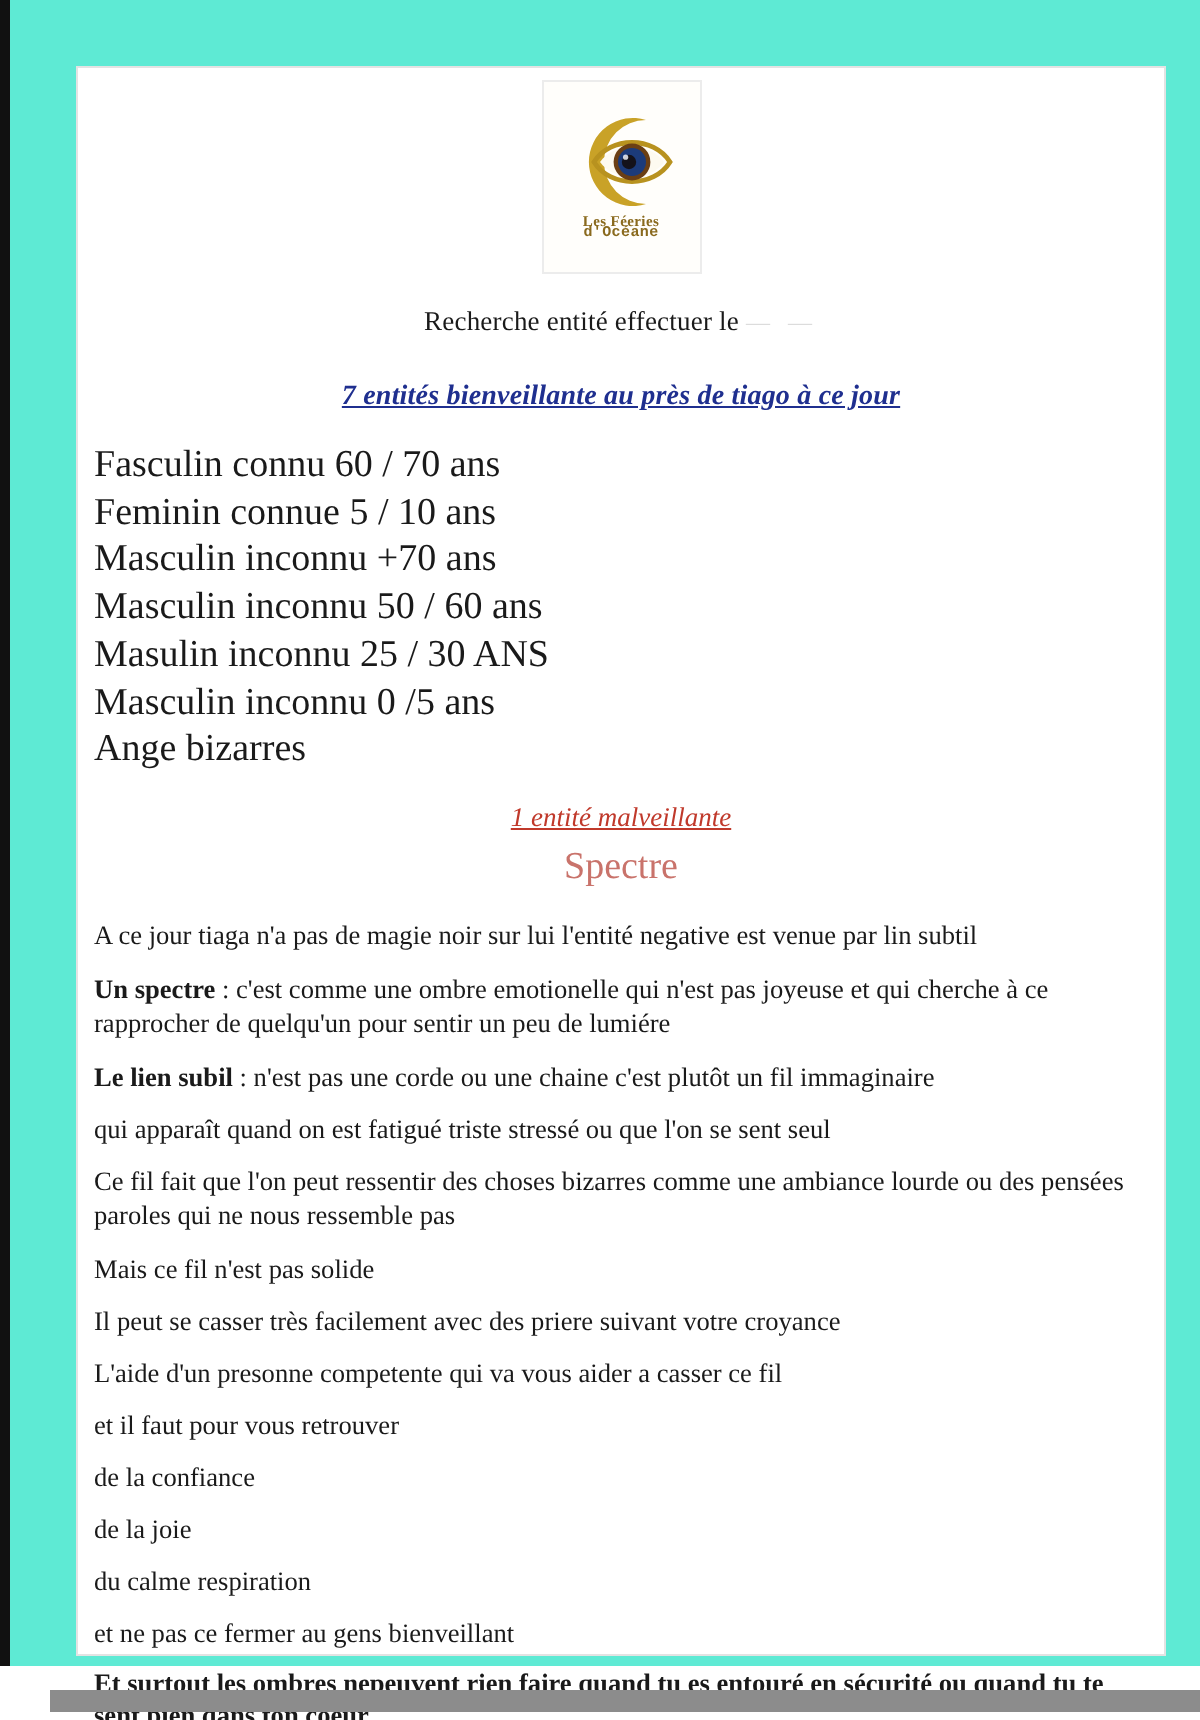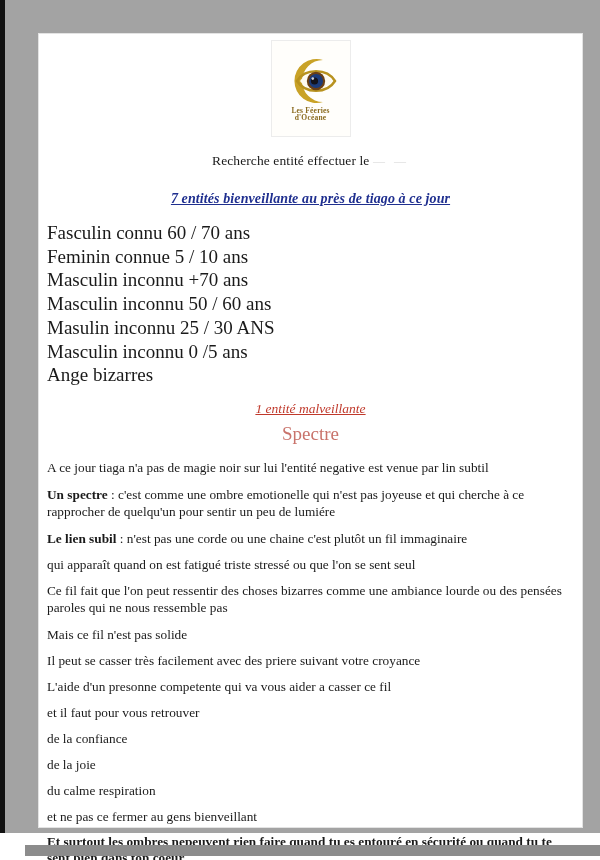--- a/index.html
+++ b/index.html
@@ -10,21 +10,21 @@
     overflow:hidden;
     position:relative;
   }
   
   .edge-strip{
     position:absolute;left:0;top:0;width:5px;height:833px;
     background:#111111;
   }
   .canvas{
     position:absolute;left:5px;top:0;width:595px;height:833px;
-    background:#a3a3a3;
+    background:#5eead4;
   }
   
   .page{
     position:absolute;left:33px;top:33px;
     width:545px;height:795px;
     background:#ffffff;
     border:1px solid #e3e3e3;
     box-sizing:border-box;
     padding:0;
   }
@@ -39,21 +39,21 @@
   }
   .logo-mark{width:56px;height:50px;display:block;}
   .logo-text{
     text-align:center;line-height:1.0;margin-top:1px;
   }
   .logo-text .l1{
     display:block;font-family:"Liberation Serif",serif;
     font-size:7.5px;color:#8a6a1e;letter-spacing:.2px;font-weight:700;
   }
   .logo-text .l2{
-    display:block;font-family:Liberation Serif, serif;
+    display:block;font-family:Liberation Mono, monospace;
     font-size:7.5px;color:#8a6a1e;letter-spacing:.2px;font-weight:700;
   }
 
   .doc-title{
     text-align:center;
     font-size:13.5px;
     color:#1a1a1a;
     margin:16px 0 0 0;
     letter-spacing:.1px;
   }

